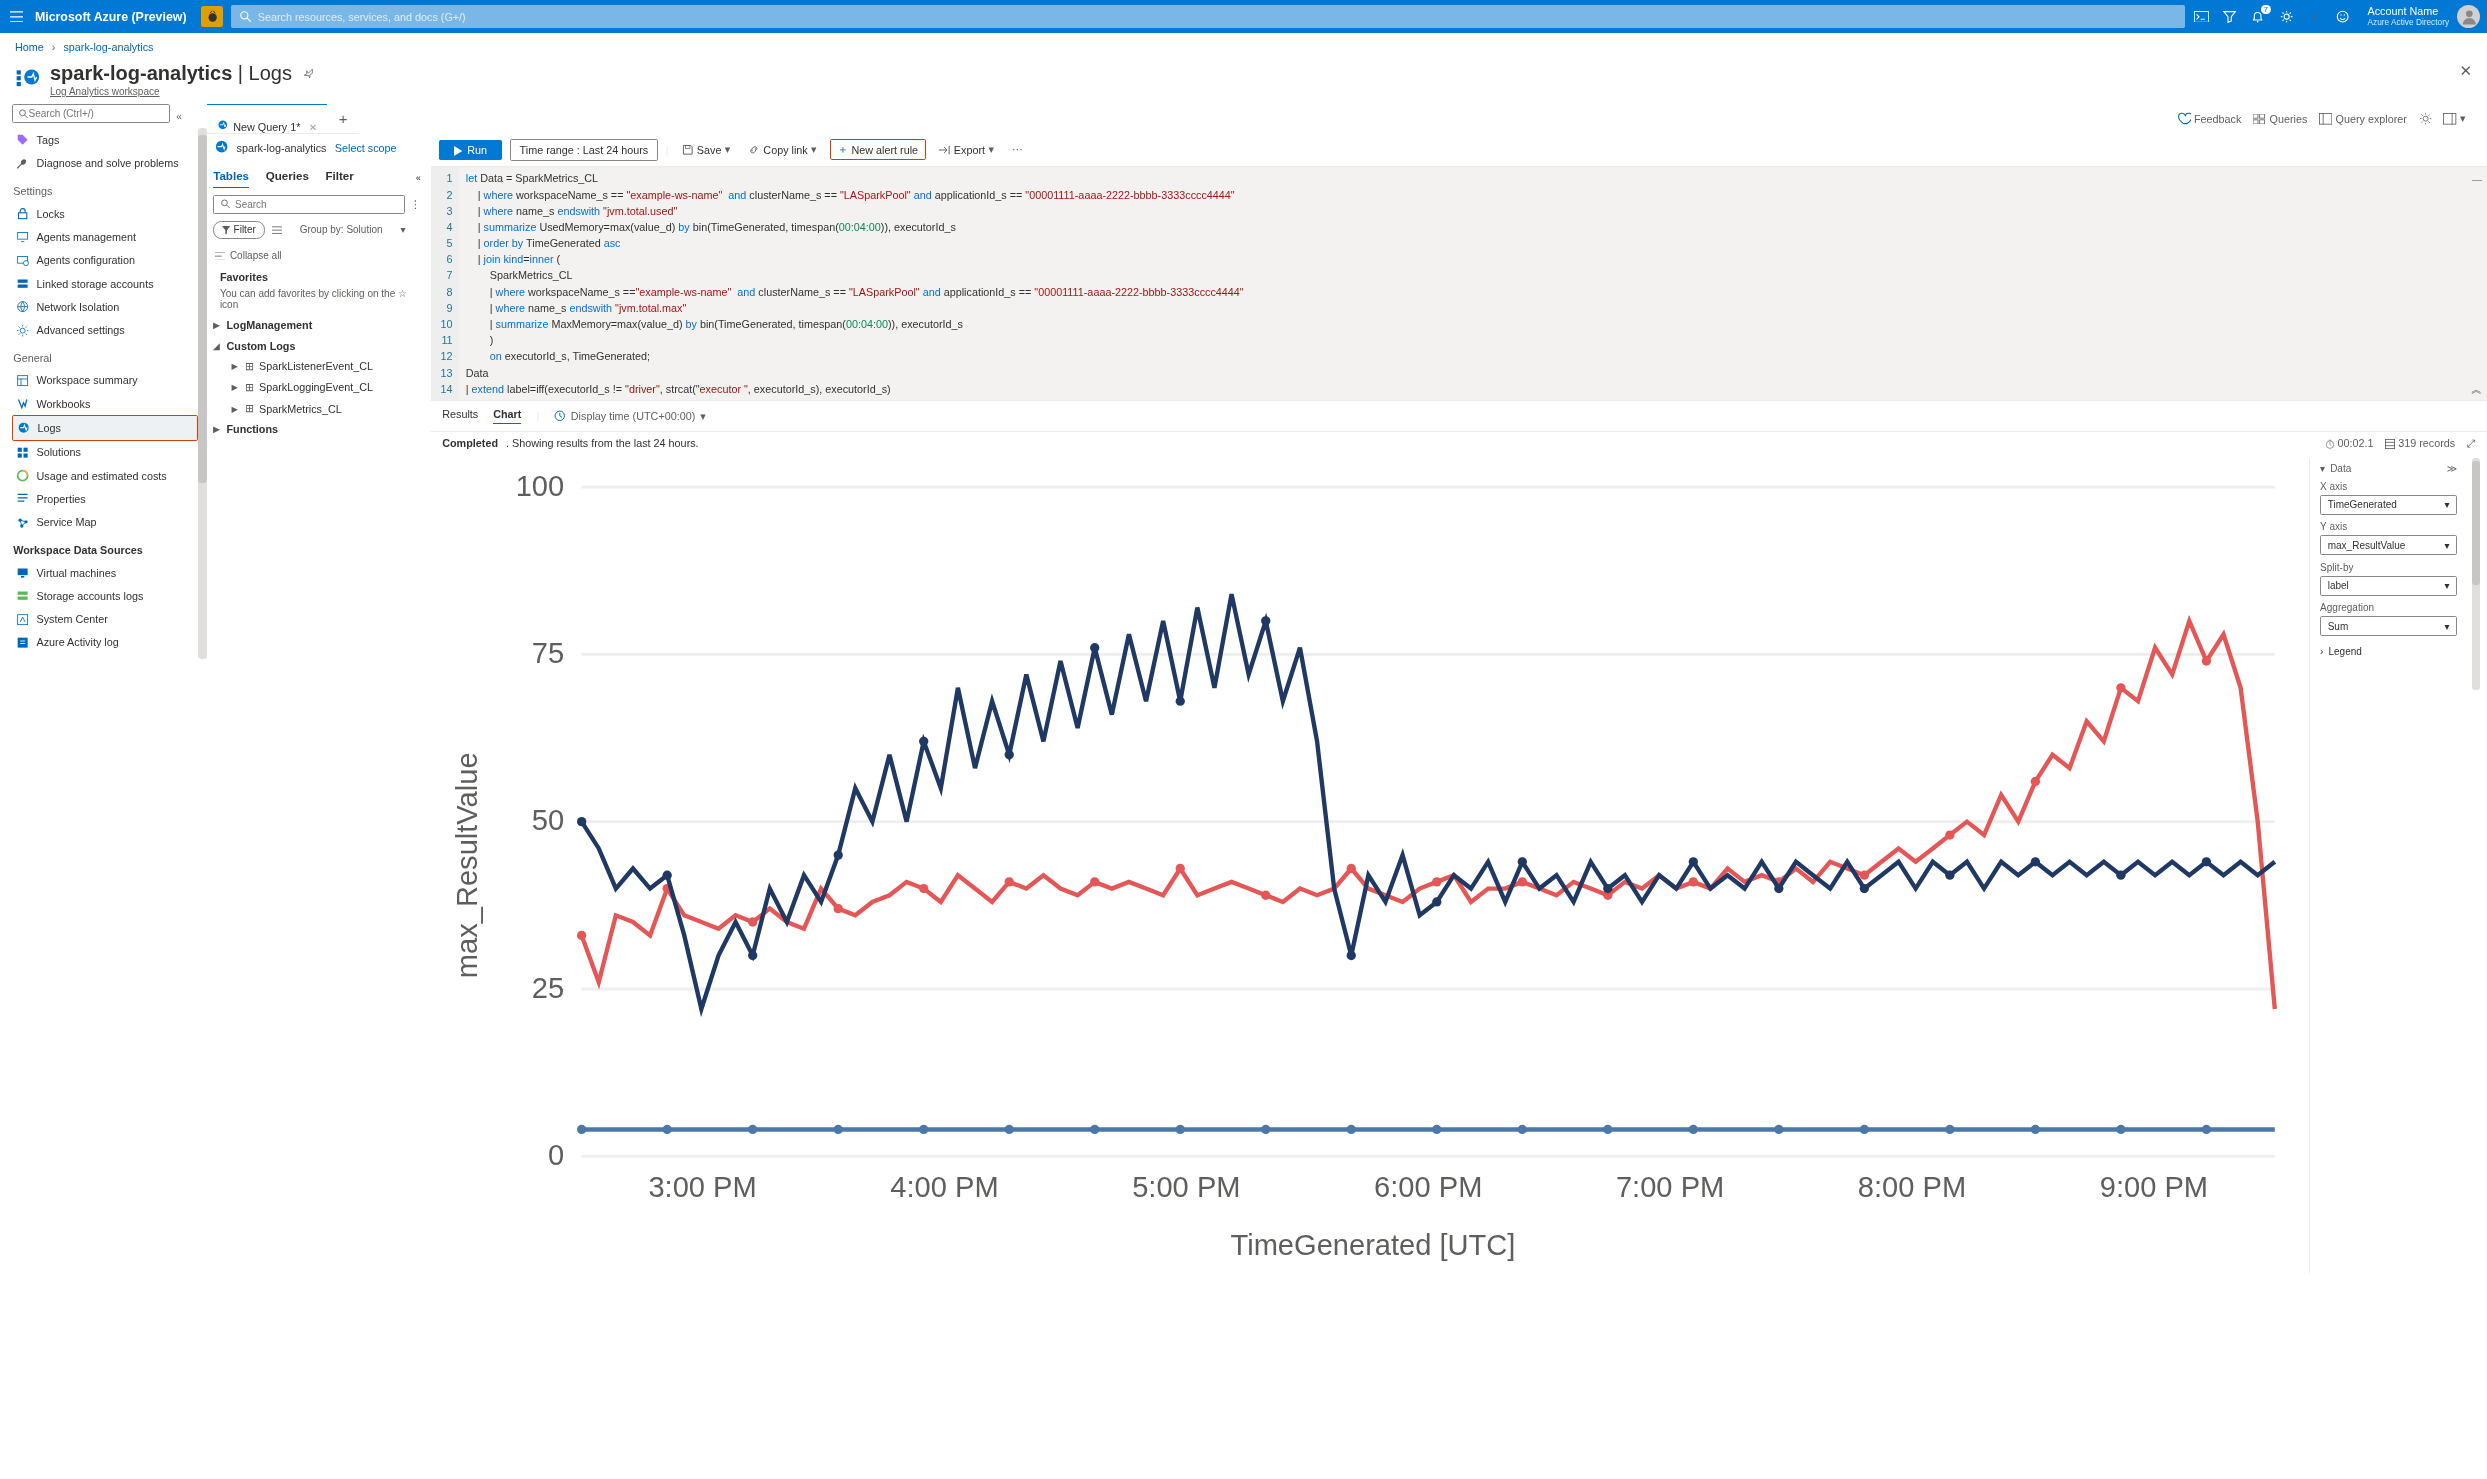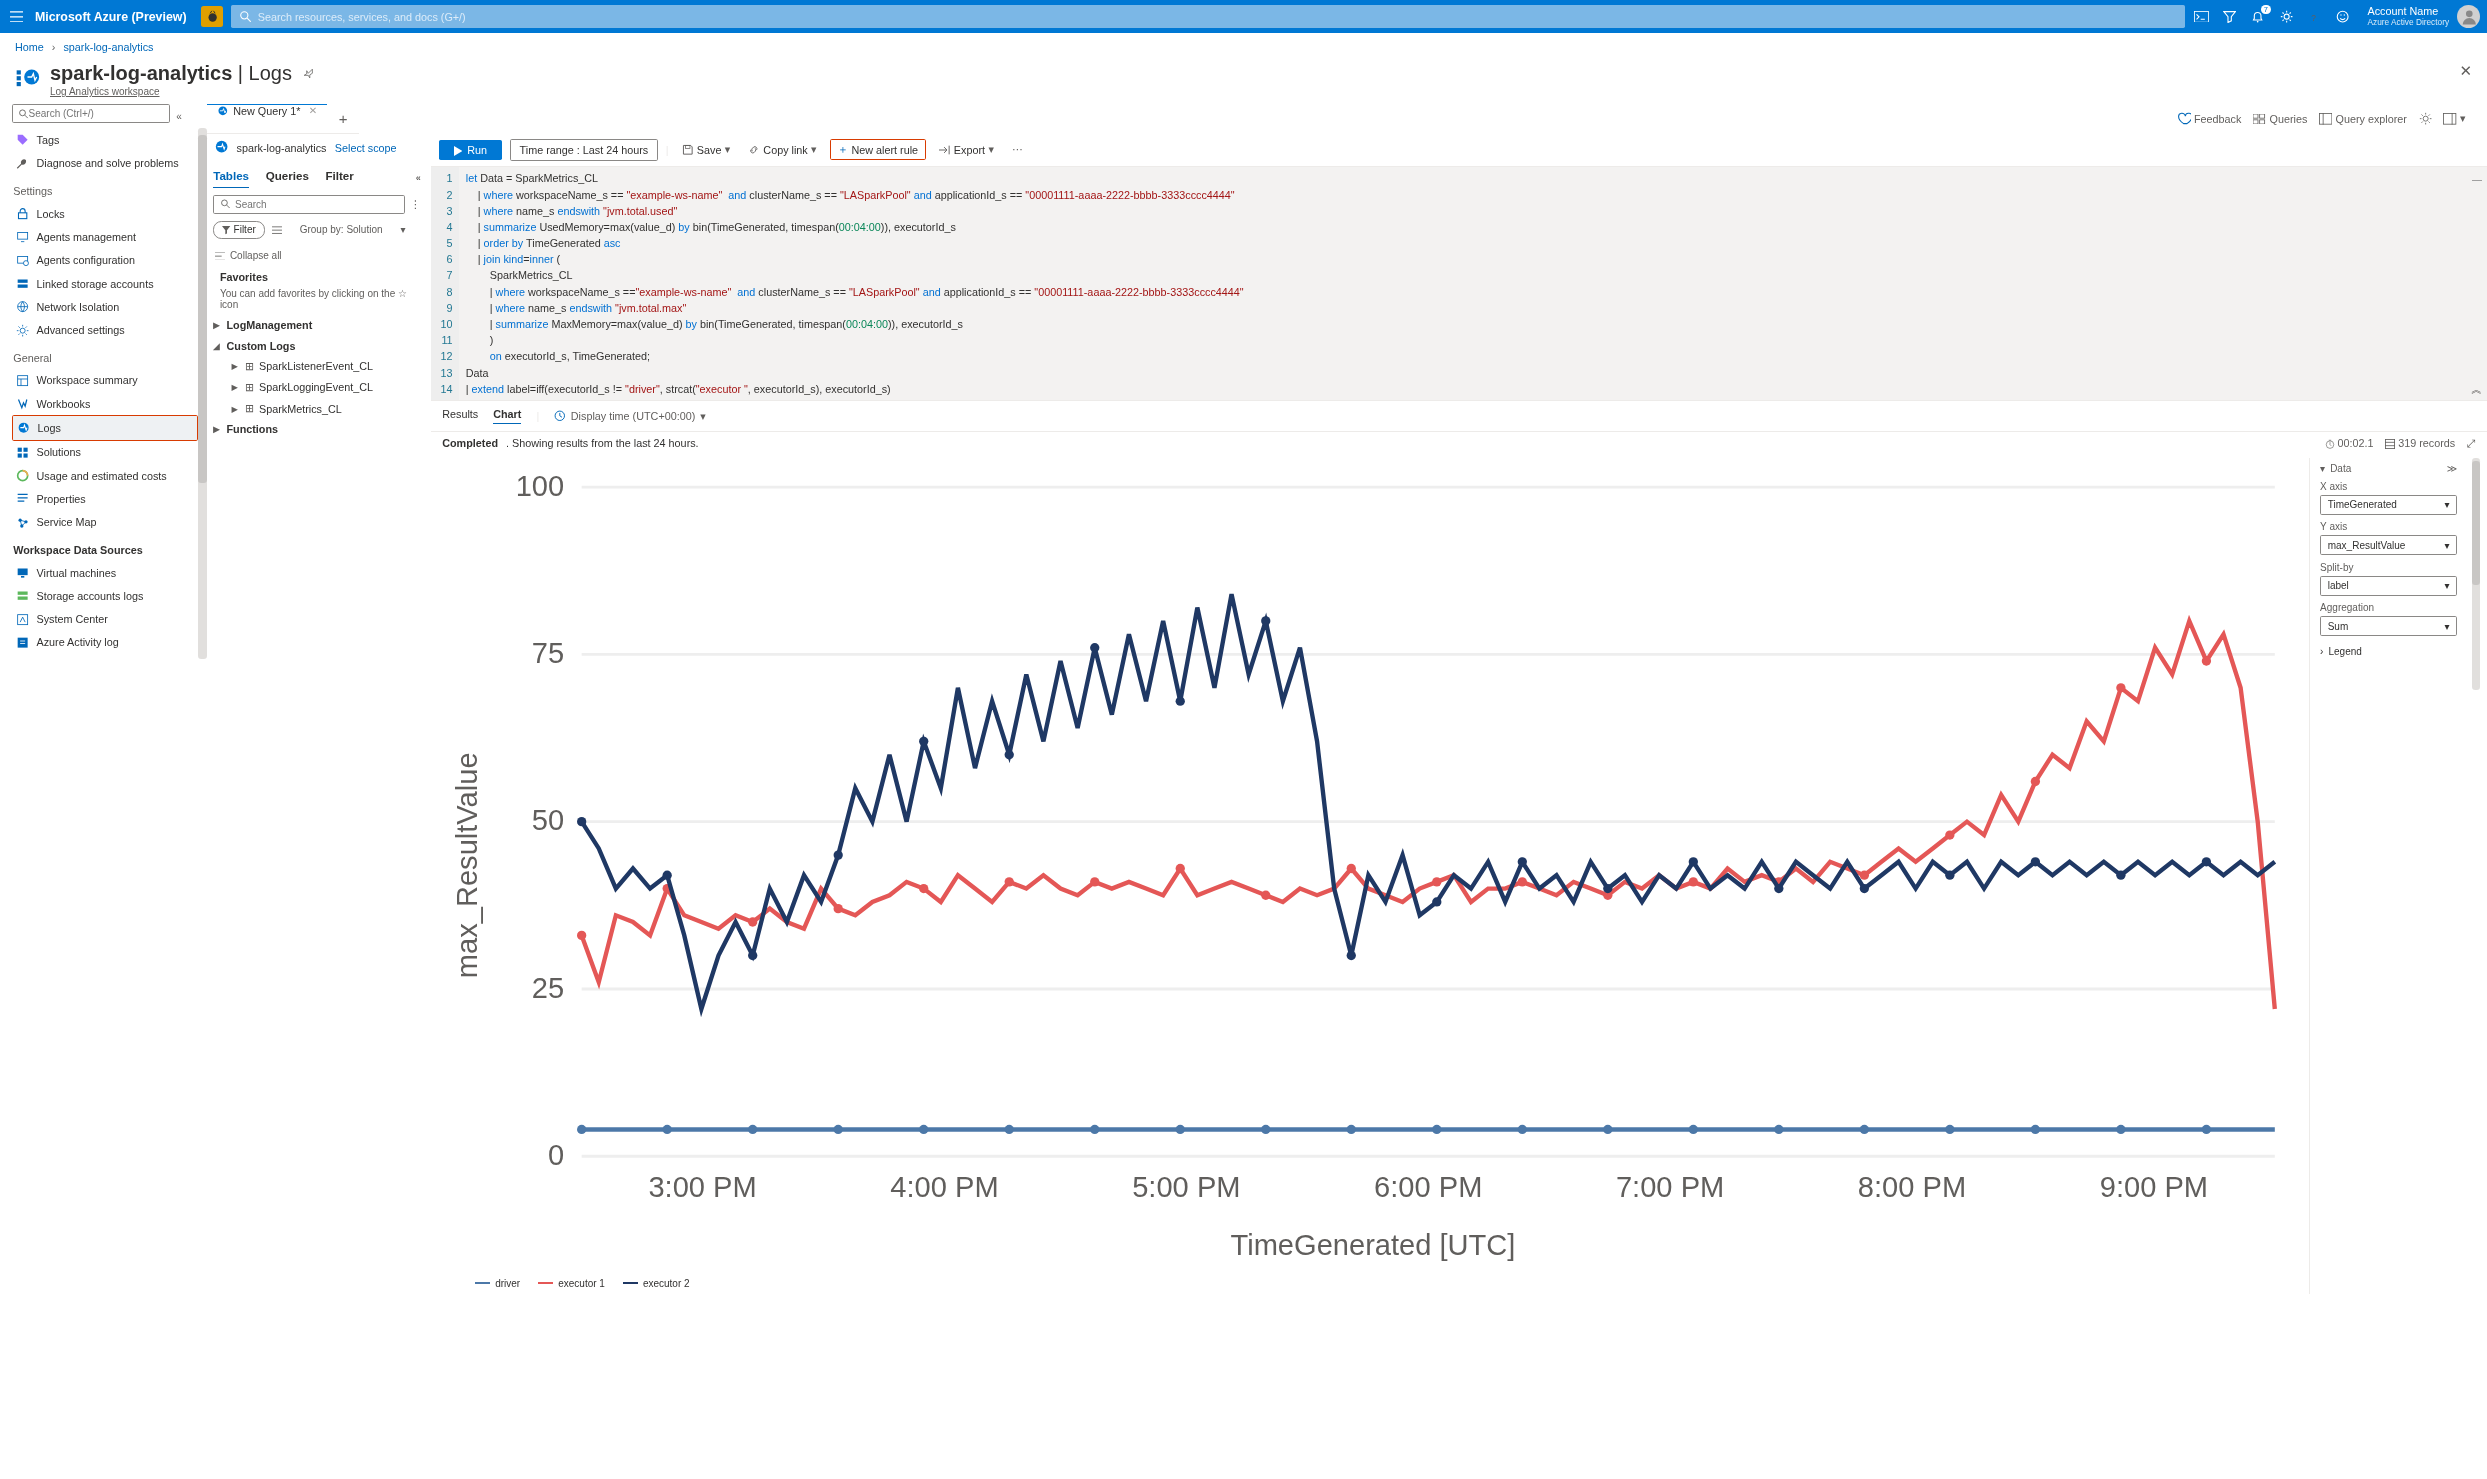--- a/index.html
+++ b/index.html
@@ -33,21 +33,21 @@
   .leftpane .searchbox input { border:none; outline:none; width:100%; font-size:10px;}
   .navitem { display:flex; align-items:center; gap:6.6px; padding:5px 3.3px; cursor:pointer; font-size:10.8px; color:#323130;}
   .navitem .ni { width:15px; display:flex; justify-content:center; color:#0078d4;}
   .navitem.sel { background:#eef1f3; border:1.7px solid #d83b01; border-radius:1.7px;}
   .navsection { font-size:10.8px; color:#323130; font-weight:600; margin:10px 0 5px 1.7px;}
   .navsection.light { font-weight:400; color:#605e5c;}
   .scrolltrack { background:#e1dfdd; width:8.3px; position:relative; border-radius:3.3px;}
   .scrolltrack .thumb { background:#c8c6c4; border-radius:3.3px; width:100%;}
   .midpane { width:224px; flex-shrink:0; border-right:none; padding-right:3.3px;}
   .tabsrow { display:flex; align-items:center; border-bottom:0.8px solid #edebe9; height:30px;}
-  .tab { display:flex; align-items:flex-start; gap:5px; padding:0 10px; height:100%; border-top:1.7px solid transparent; cursor:pointer;}
+  .tab { display:flex; align-items:flex-end; gap:5px; padding:0 10px; height:100%; border-top:1.7px solid transparent; cursor:pointer;}
   .tab.active { border-top:1.7px solid #0078d4; background:#fff;}
   .tab .tx { font-size:10.8px; color:#323130;}
   .tab .tclose { color:#a19f9d; font-size:10px; margin-left:3.3px; cursor:pointer;}
   .tab .ticon { color:#0078d4;}
   .tabplus { padding:0 11.6px; font-size:15px; color:#605e5c; cursor:pointer;}
   .scoperow { display:flex; align-items:center; gap:8.3px; padding:6.6px 8.3px;}
   .scoperow .sicon { color:#0078d4;}
   .scoperow .sn { font-size:10.8px; color:#323130;}
   .scoperow .link { color:#0067b8; font-size:10.8px; cursor:pointer;}
   .mtabs { display:flex; gap:16.6px; padding:6.6px 6.6px 0 6.6px; font-size:11.6px; font-weight:600; color:#323130; align-items:center;}
@@ -712,34 +712,20 @@
                 <circle cx="371.33333333333337" cy="138.8" r="1.6" fill="#1f3864"></circle>
                 <circle cx="400.72727272727275" cy="148" r="1.6" fill="#1f3864"></circle>
                 <circle cx="430.1212121212121" cy="138.8" r="1.6" fill="#1f3864"></circle>
                 <circle cx="459.5151515151515" cy="148" r="1.6" fill="#1f3864"></circle>
                 <circle cx="488.9090909090909" cy="148" r="1.6" fill="#1f3864"></circle>
                 <circle cx="518.3030303030303" cy="143.4" r="1.6" fill="#1f3864"></circle>
                 <circle cx="547.6969696969697" cy="138.8" r="1.6" fill="#1f3864"></circle>
                 <circle cx="577.0909090909091" cy="143.4" r="1.6" fill="#1f3864"></circle>
                 <circle cx="606.4848484848485" cy="138.8" r="1.6" fill="#1f3864"></circle>
               </svg>
-            <div class="legendrow">
-              <div class="legitem">
-                  <span class="legdot d1"></span>
-                  <span>driver</span>
-                </div>
-              <div class="legitem">
-                  <span class="legdot d2"></span>
-                  <span>executor 1</span>
-                </div>
-              <div class="legitem">
-                  <span class="legdot d3"></span>
-                  <span>executor 2</span>
-                </div>
-            </div>
           </div>
           <div class="chartside">
             <div style="display:flex;align-items:center;color:#605e5c;">
                 <span style="margin-right:5px;">▾</span>
                 <span>Data</span>
                 <span style="margin-left:auto;cursor:pointer;">≫</span>
               </div>
             <div class="cs-row">
                 <div class="cs-sec">X axis</div>
               <div class="cs-sel">

